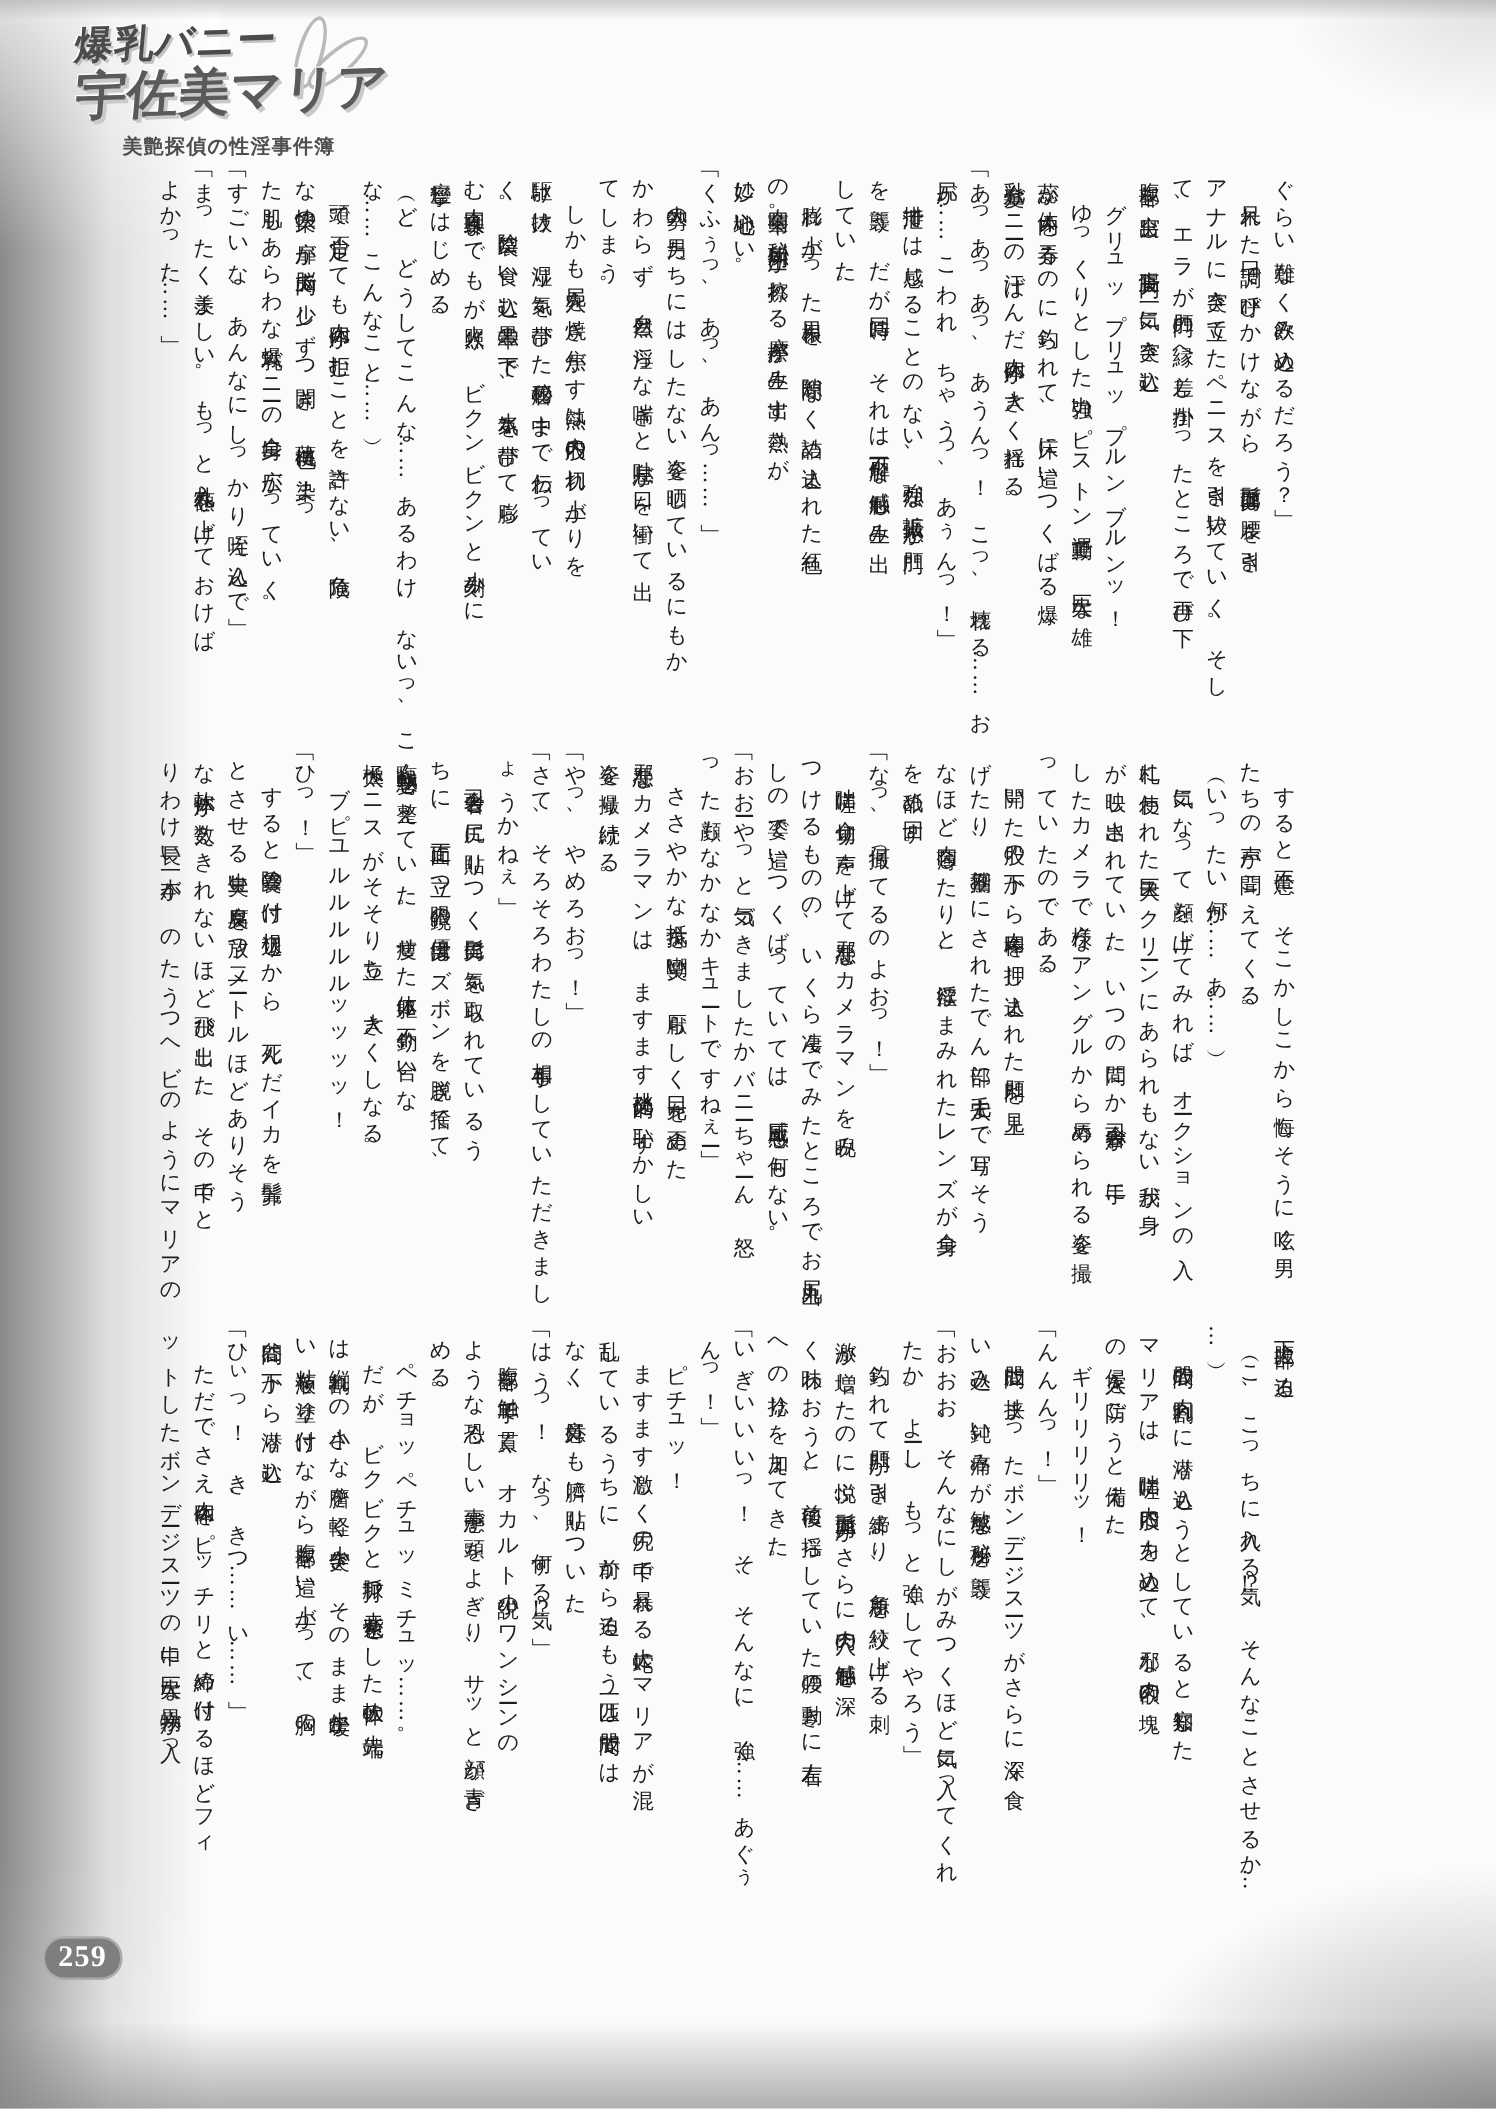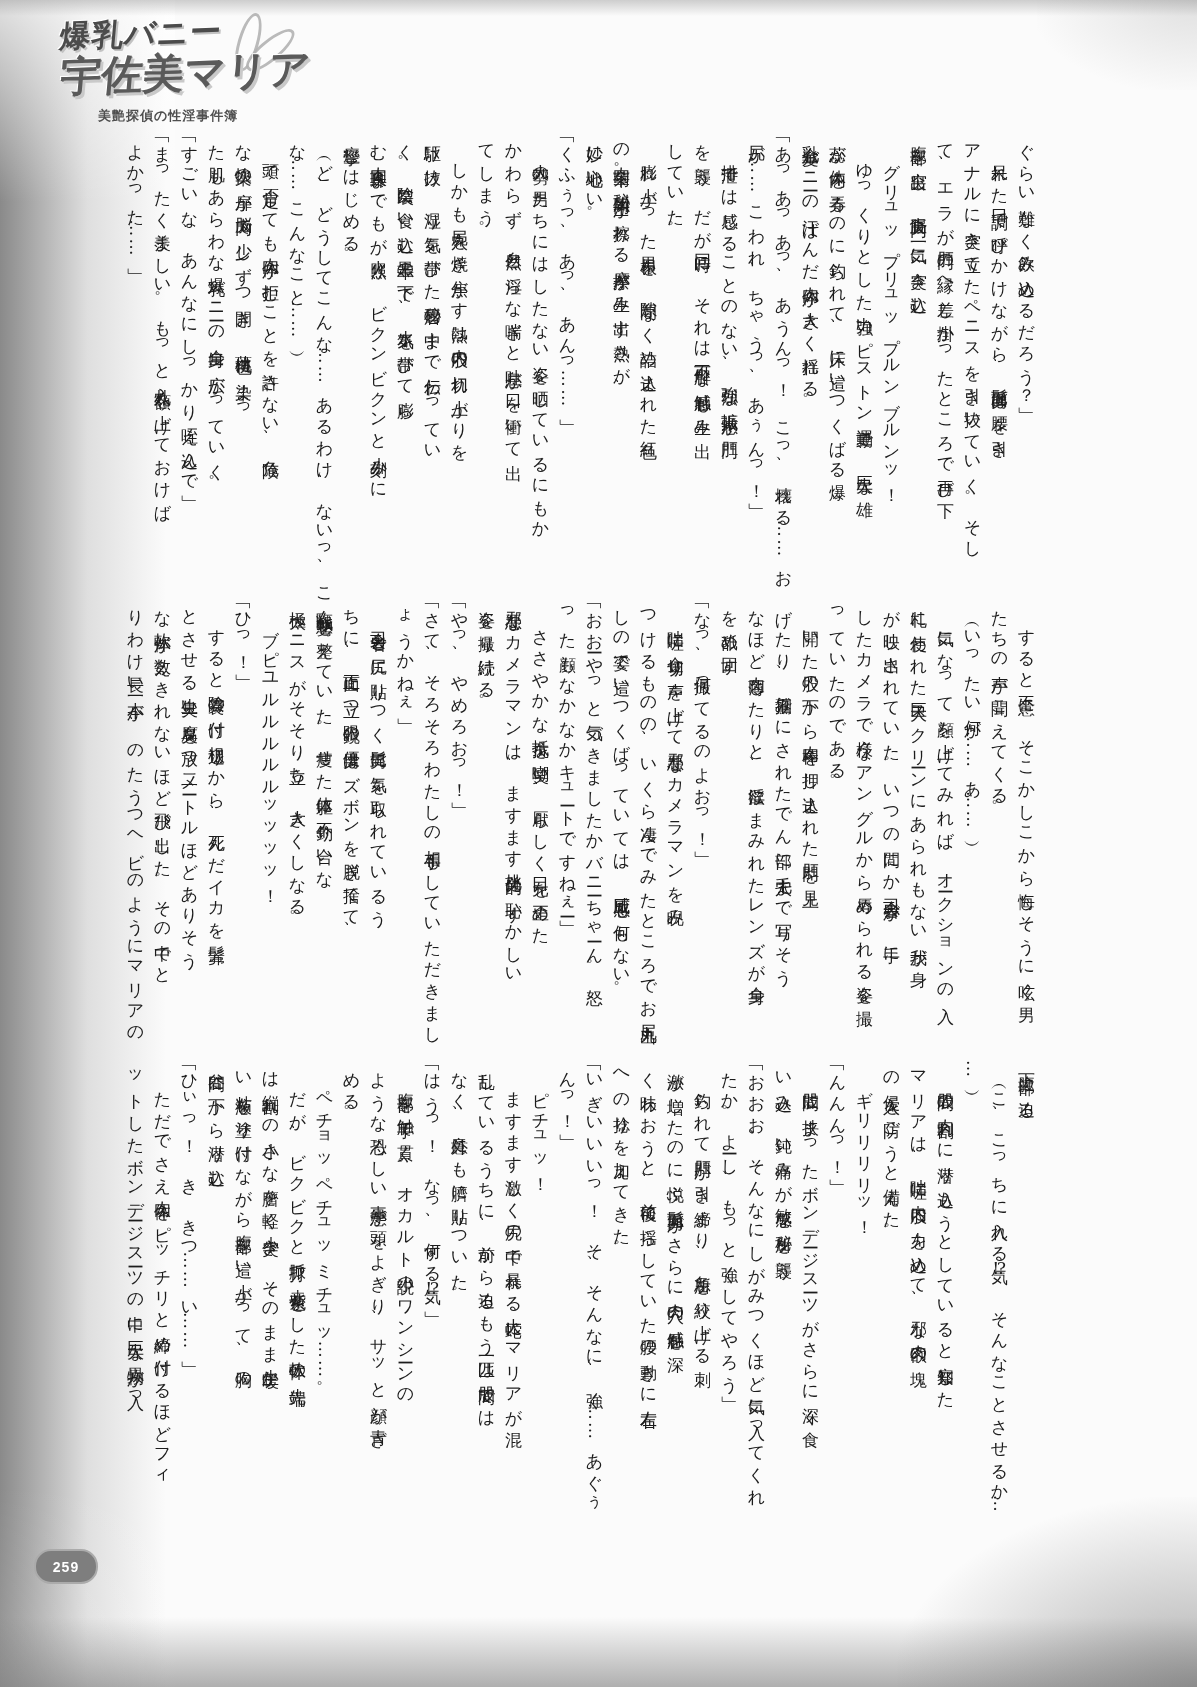--- a/index.html
+++ b/index.html
@@ -39,21 +39,21 @@
     font-weight:bold; font-size:31px; color:#4b4b4b; letter-spacing:1px;
     transform:skewX(-7deg) rotate(-2deg); transform-origin:left bottom;
     text-shadow:2px 2px 0 #c2c2c2, -1px -1px 0 #ffffff;
   }
   .logo-line2 {
     font-weight:bold; font-size:41px; color:#5a5a5a; margin-top:-8px; letter-spacing:0;
     transform:skewX(-7deg) rotate(-2deg); transform-origin:left bottom;
     text-shadow:3px 3px 0 #c9c9c9, -1px -1px 0 #ffffff, 1px 1px 0 #8d8d8d;
   }
   .logo-sub {
-    font-size:13px; font-weight:bold; color:#4f4f4f; margin:2px 0 0 40px; letter-spacing:1px;
+    font-size:16px; font-weight:bold; color:#4f4f4f; margin:2px 0 0 40px; letter-spacing:1px;
   }
   .ears { position:absolute; left:172px; top:-6px; width:60px; height:70px; z-index:-1; }
   .ear { position:absolute; width:15px; height:54px; background:#fdfdfd;
          border:3px solid #b3b3b3; border-radius:50% 50% 46% 46%; opacity:.9; }
   .ear.e1 { left:8px; top:2px; transform:rotate(16deg); }
   .ear.e2 { left:30px; top:10px; transform:rotate(50deg); }
   
   .band {
     position:absolute; right:157px; width:922px; height:466px;
     writing-mode:vertical-rl; text-orientation:mixed;
@@ -61,22 +61,22 @@
     color:var(--text); z-index:2;
   }
   .band .col { white-space:nowrap; }
   #band1 { top:132px; }
   #band2 { top:598px; }
   #band3 { top:1060px; }
   
   .page-badge {
     position:absolute; left:34px; top:1549px; width:60px; height:31px;
     background:var(--badge); border:2px solid #ababab; border-radius:17px;
-    color:#ffffff; font-family:Liberation Sans, sans-serif;
-    font-weight:bold; font-size:14px; display:flex; align-items:center; justify-content:center;
+    color:#ffffff; font-family:Liberation Serif, serif;
+    font-weight:bold; font-size:24px; display:flex; align-items:center; justify-content:center;
     z-index:4; letter-spacing:1px;
   }
 </style>
 </head>
 <body>
 
 <div class="page">
 
   <div class="shadow-left"></div>
   <div class="shadow-top"></div>

